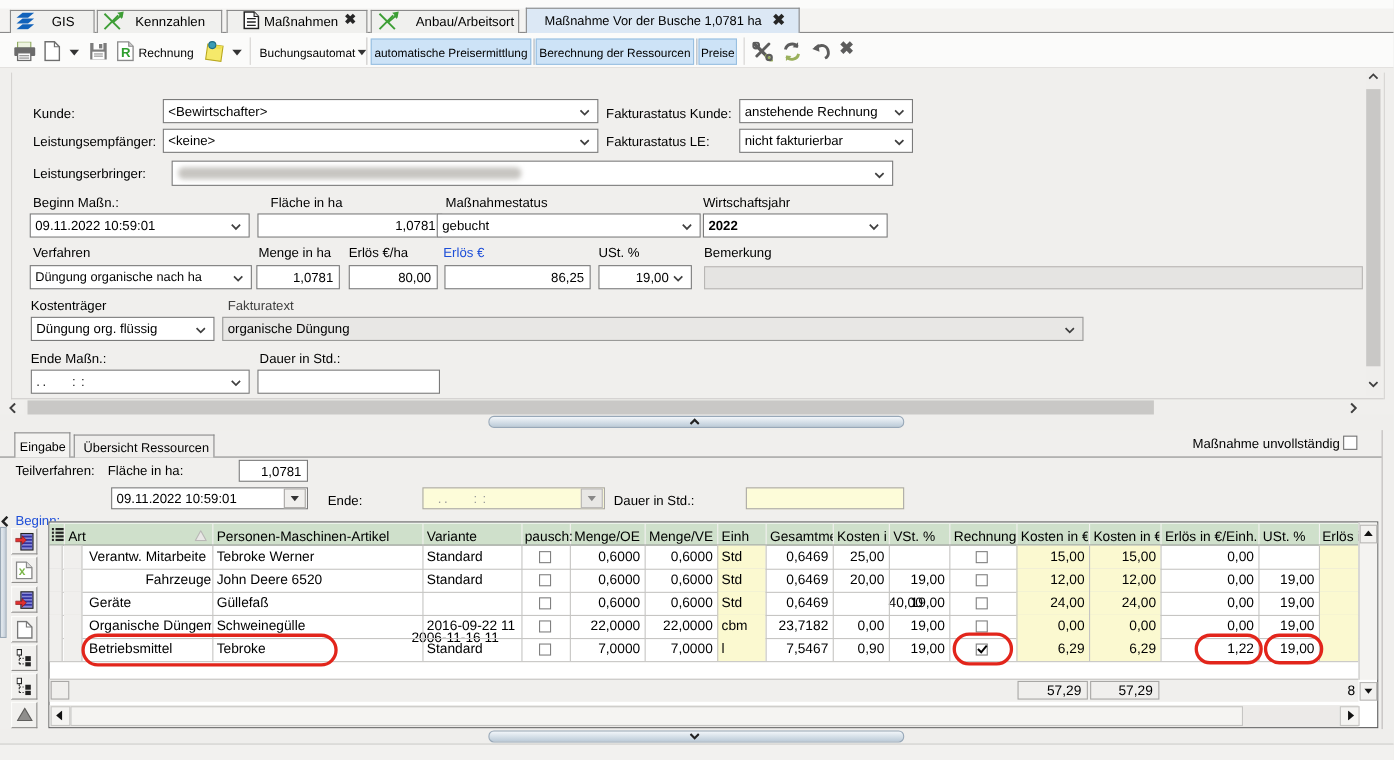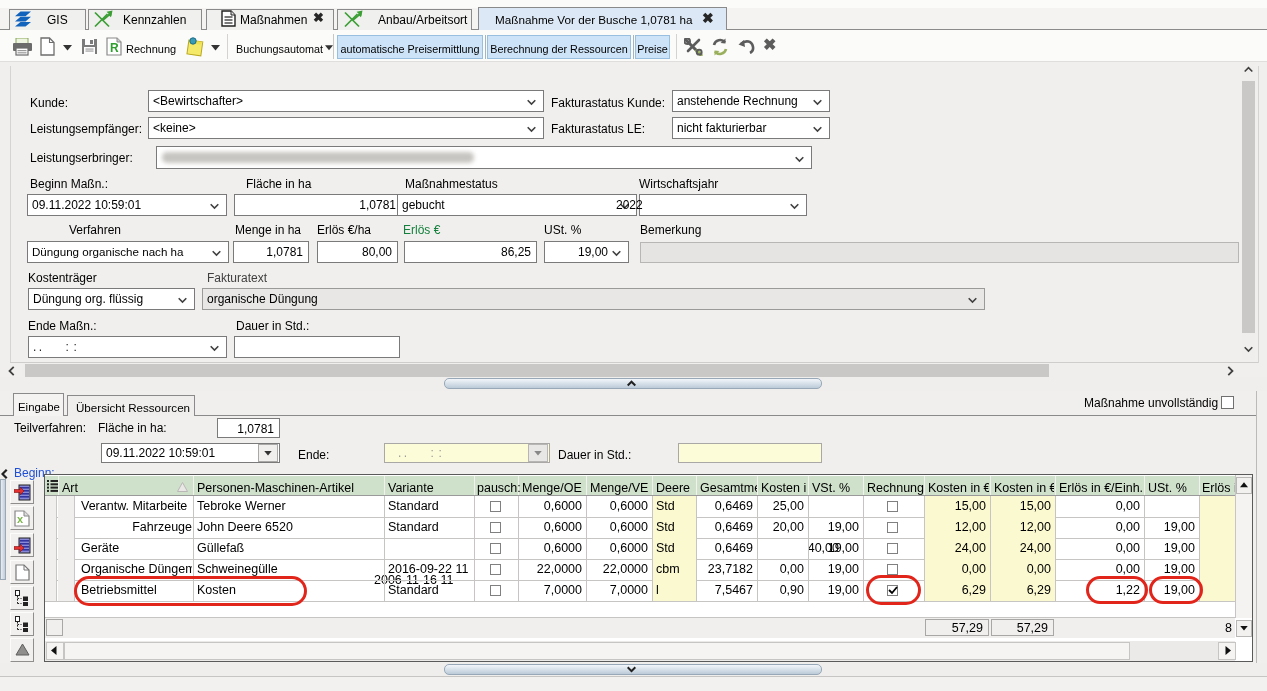--- a/index.html
+++ b/index.html
@@ -176,37 +176,37 @@
 <div class="abs" style="left:234px;top:194px;width:168px;height:22px;background:#fff;border:1px solid #7a7a7a;"></div>
 <div class="lab" style="right:871px;text-align:right;top:198px;font-size:12px;color:#000;">1,0781</div>
 <div class="lab" style="left:405px;top:177px;font-size:12px;color:#000;text-align:left;">Maßnahmestatus</div>
 <div class="abs" style="left:397px;top:194px;width:240px;height:22px;background:#fff;border:1px solid #7a7a7a;"></div>
 <div class="lab" style="left:402px;top:198px;font-size:12px;color:#000;">gebucht</div>
 <svg class="abs" style="left:620px;top:203.0px" width="9" height="7" viewBox="0 0 9 6">
     <path d="M0.7 0.8 L4.5 4.6 L8.3 0.8" fill="none" stroke="#404040" stroke-width="1.6"></path>
   </svg>
 <div class="lab" style="left:639px;top:177px;font-size:12px;color:#000;text-align:left;">Wirtschaftsjahr</div>
 <div class="abs" style="left:639px;top:194px;width:168px;height:22px;background:#fff;border:1px solid #7a7a7a;"></div>
-<div class="lab" style="left:616px;top:198px;font-size:12px;color:#000;">2022</div>
+<div class="lab" style="left:644px;top:198px;font-size:12px;color:#000;font-weight:bold;">2022</div>
 <svg class="abs" style="left:790px;top:203.0px" width="9" height="7" viewBox="0 0 9 6">
     <path d="M0.7 0.8 L4.5 4.6 L8.3 0.8" fill="none" stroke="#404040" stroke-width="1.6"></path>
   </svg>
-<div class="lab" style="left:30px;top:223px;font-size:12px;color:#000;text-align:left;margin-left:39px;">Verfahren</div>
+<div class="lab" style="left:30px;top:223px;font-size:12px;color:#000;text-align:left;">Verfahren</div>
 <div class="abs" style="left:27px;top:241px;width:202px;height:22px;background:#fff;border:1px solid #7a7a7a;"></div>
 <div class="lab" style="left:32px;top:245px;font-size:11.6px;color:#000;">Düngung organische nach ha</div>
 <svg class="abs" style="left:212px;top:250.0px" width="9" height="7" viewBox="0 0 9 6">
     <path d="M0.7 0.8 L4.5 4.6 L8.3 0.8" fill="none" stroke="#404040" stroke-width="1.6"></path>
   </svg>
 <div class="lab" style="left:235px;top:223px;font-size:12px;color:#000;text-align:left;">Menge in ha</div>
 <div class="abs" style="left:233px;top:241px;width:76px;height:22px;background:#fff;border:1px solid #7a7a7a;"></div>
 <div class="lab" style="right:964px;text-align:right;top:245px;font-size:12px;color:#000;">1,0781</div>
 <div class="lab" style="left:317px;top:223px;font-size:12px;color:#000;text-align:left;">Erlös €/ha</div>
 <div class="abs" style="left:317px;top:241px;width:81px;height:22px;background:#fff;border:1px solid #7a7a7a;"></div>
 <div class="lab" style="right:875px;text-align:right;top:245px;font-size:12px;color:#000;">80,00</div>
-<div class="lab" style="left:403px;top:223px;font-size:12px;color:#15803d;text-align:left;">Erlös €</div>
+<div class="lab" style="left:403px;top:223px;font-size:12px;color:#1d4ed8;text-align:left;">Erlös €</div>
 <div class="abs" style="left:404px;top:241px;width:133px;height:22px;background:#fff;border:1px solid #7a7a7a;"></div>
 <div class="lab" style="right:736px;text-align:right;top:245px;font-size:12px;color:#000;">86,25</div>
 <div class="lab" style="left:544px;top:223px;font-size:12px;color:#000;text-align:left;">USt. %</div>
 <div class="abs" style="left:544px;top:241px;width:85px;height:22px;background:#fff;border:1px solid #7a7a7a;"></div>
 <div class="lab" style="right:659px;top:245px;text-align:right;">19,00</div>
 <svg class="abs" style="left:612px;top:250px" width="9" height="7" viewBox="0 0 9 6">
     <path d="M0.7 0.8 L4.5 4.6 L8.3 0.8" fill="none" stroke="#404040" stroke-width="1.6"></path>
   </svg>
 <div class="lab" style="left:640px;top:223px;font-size:12px;color:#000;text-align:left;">Bemerkung</div>
 <div class="abs" style="left:640px;top:242px;width:599px;height:21px;background:#e5e4e2;border:1px solid #b8b6b4;"></div>
@@ -309,21 +309,21 @@
       <rect x="0" y="9.9" width="2" height="2"></rect>
       <rect x="3.5" y="9.9" width="7.5" height="2"></rect>
     </g>
   </svg>
 <div class="lab" style="left:62px;top:481px;width:190px;font-size:12.5px;overflow:hidden;">Art</div>
 <div class="lab" style="left:197px;top:481px;width:186px;font-size:12.5px;overflow:hidden;">Personen-Maschinen-Artikel</div>
 <div class="lab" style="left:388px;top:481px;width:85px;font-size:12.5px;overflow:hidden;">Variante</div>
 <div class="lab" style="left:477px;top:481px;width:44px;font-size:12.5px;overflow:hidden;">pausch:</div>
 <div class="lab" style="left:522px;top:481px;width:64px;font-size:12.5px;overflow:hidden;">Menge/OE</div>
 <div class="lab" style="left:590px;top:481px;width:62px;font-size:12.5px;overflow:hidden;">Menge/VE</div>
-<div class="lab" style="left:656px;top:481px;width:40px;font-size:12.5px;overflow:hidden;">Deere</div>
+<div class="lab" style="left:656px;top:481px;width:40px;font-size:12.5px;overflow:hidden;">Einh</div>
 <div class="lab" style="left:700px;top:481px;width:57px;font-size:12.5px;overflow:hidden;">Gesamtme</div>
 <div class="lab" style="left:761px;top:481px;width:47px;font-size:12.5px;overflow:hidden;">Kosten i</div>
 <div class="lab" style="left:812px;top:481px;width:51px;font-size:12.5px;overflow:hidden;">VSt. %</div>
 <div class="lab" style="left:867px;top:481px;width:57px;font-size:12.5px;overflow:hidden;">Rechnung</div>
 <div class="lab" style="left:928px;top:481px;width:61px;font-size:12.5px;overflow:hidden;">Kosten in €</div>
 <div class="lab" style="left:994px;top:481px;width:60px;font-size:12.5px;overflow:hidden;">Kosten in €</div>
 <div class="lab" style="left:1059px;top:481px;width:85px;font-size:12.5px;overflow:hidden;">Erlös in €/Einh.</div>
 <div class="lab" style="left:1148px;top:481px;width:51px;font-size:12.5px;overflow:hidden;">USt. %</div>
 <div class="lab" style="left:1202px;top:481px;width:33px;font-size:12.5px;overflow:hidden;">Erlös i</div>
 <svg class="abs" style="left:177px;top:482px" width="11" height="10" viewBox="0 0 11 10">
@@ -416,21 +416,21 @@
 <div class="cb" style="left:490px;top:564px;"></div>
 <div class="cb" style="left:887px;top:564px;"></div>
 <div class="abs" style="left:45px;top:580px;width:1190px;height:1px;background:#c6c5c3;"></div>
 <div class="abs" style="left:45px;top:580px;width:12px;height:21px;background:#f0efed;border-right:1px solid #c8c7c5;"></div>
 <div class="abs" style="left:58px;top:580px;width:17px;height:21px;background:#f0efed;border-right:1px solid #c8c7c5;"></div>
 <div class="abs" style="left:652px;top:580px;width:44px;height:21px;background:#fbf9d0;"></div>
 <div class="abs" style="left:924px;top:580px;width:66px;height:21px;background:#fbf9d0;"></div>
 <div class="abs" style="left:990px;top:580px;width:65px;height:21px;background:#fbf9d0;"></div>
 <div class="abs" style="left:1199px;top:580px;width:36px;height:21px;background:#fbf9d0;"></div>
 <div class="cell" style="left:81px;top:580px;width:111px;">Betriebsmittel</div>
-<div class="cell" style="left:197px;top:580px;width:186px;">Kosten</div>
+<div class="cell" style="left:197px;top:580px;width:186px;">Tebroke</div>
 <div class="cell" style="left:388px;top:580px;width:85px;">Standard</div>
 <div class="cell" style="left:518px;top:580px;width:64px;text-align:right;">7,0000</div>
 <div class="cell" style="left:586px;top:580px;width:62px;text-align:right;">7,0000</div>
 <div class="cell" style="left:656px;top:580px;width:39px;">l</div>
 <div class="cell" style="left:696px;top:580px;width:57px;text-align:right;">7,5467</div>
 <div class="cell" style="left:757px;top:580px;width:47px;text-align:right;">0,90</div>
 <div class="cell" style="left:808px;top:580px;width:51px;text-align:right;">19,00</div>
 <div class="cell" style="left:924px;top:580px;width:62px;text-align:right;">6,29</div>
 <div class="cell" style="left:990px;top:580px;width:61px;text-align:right;">6,29</div>
 <div class="cell" style="left:1055px;top:580px;width:85px;text-align:right;">1,22</div>

